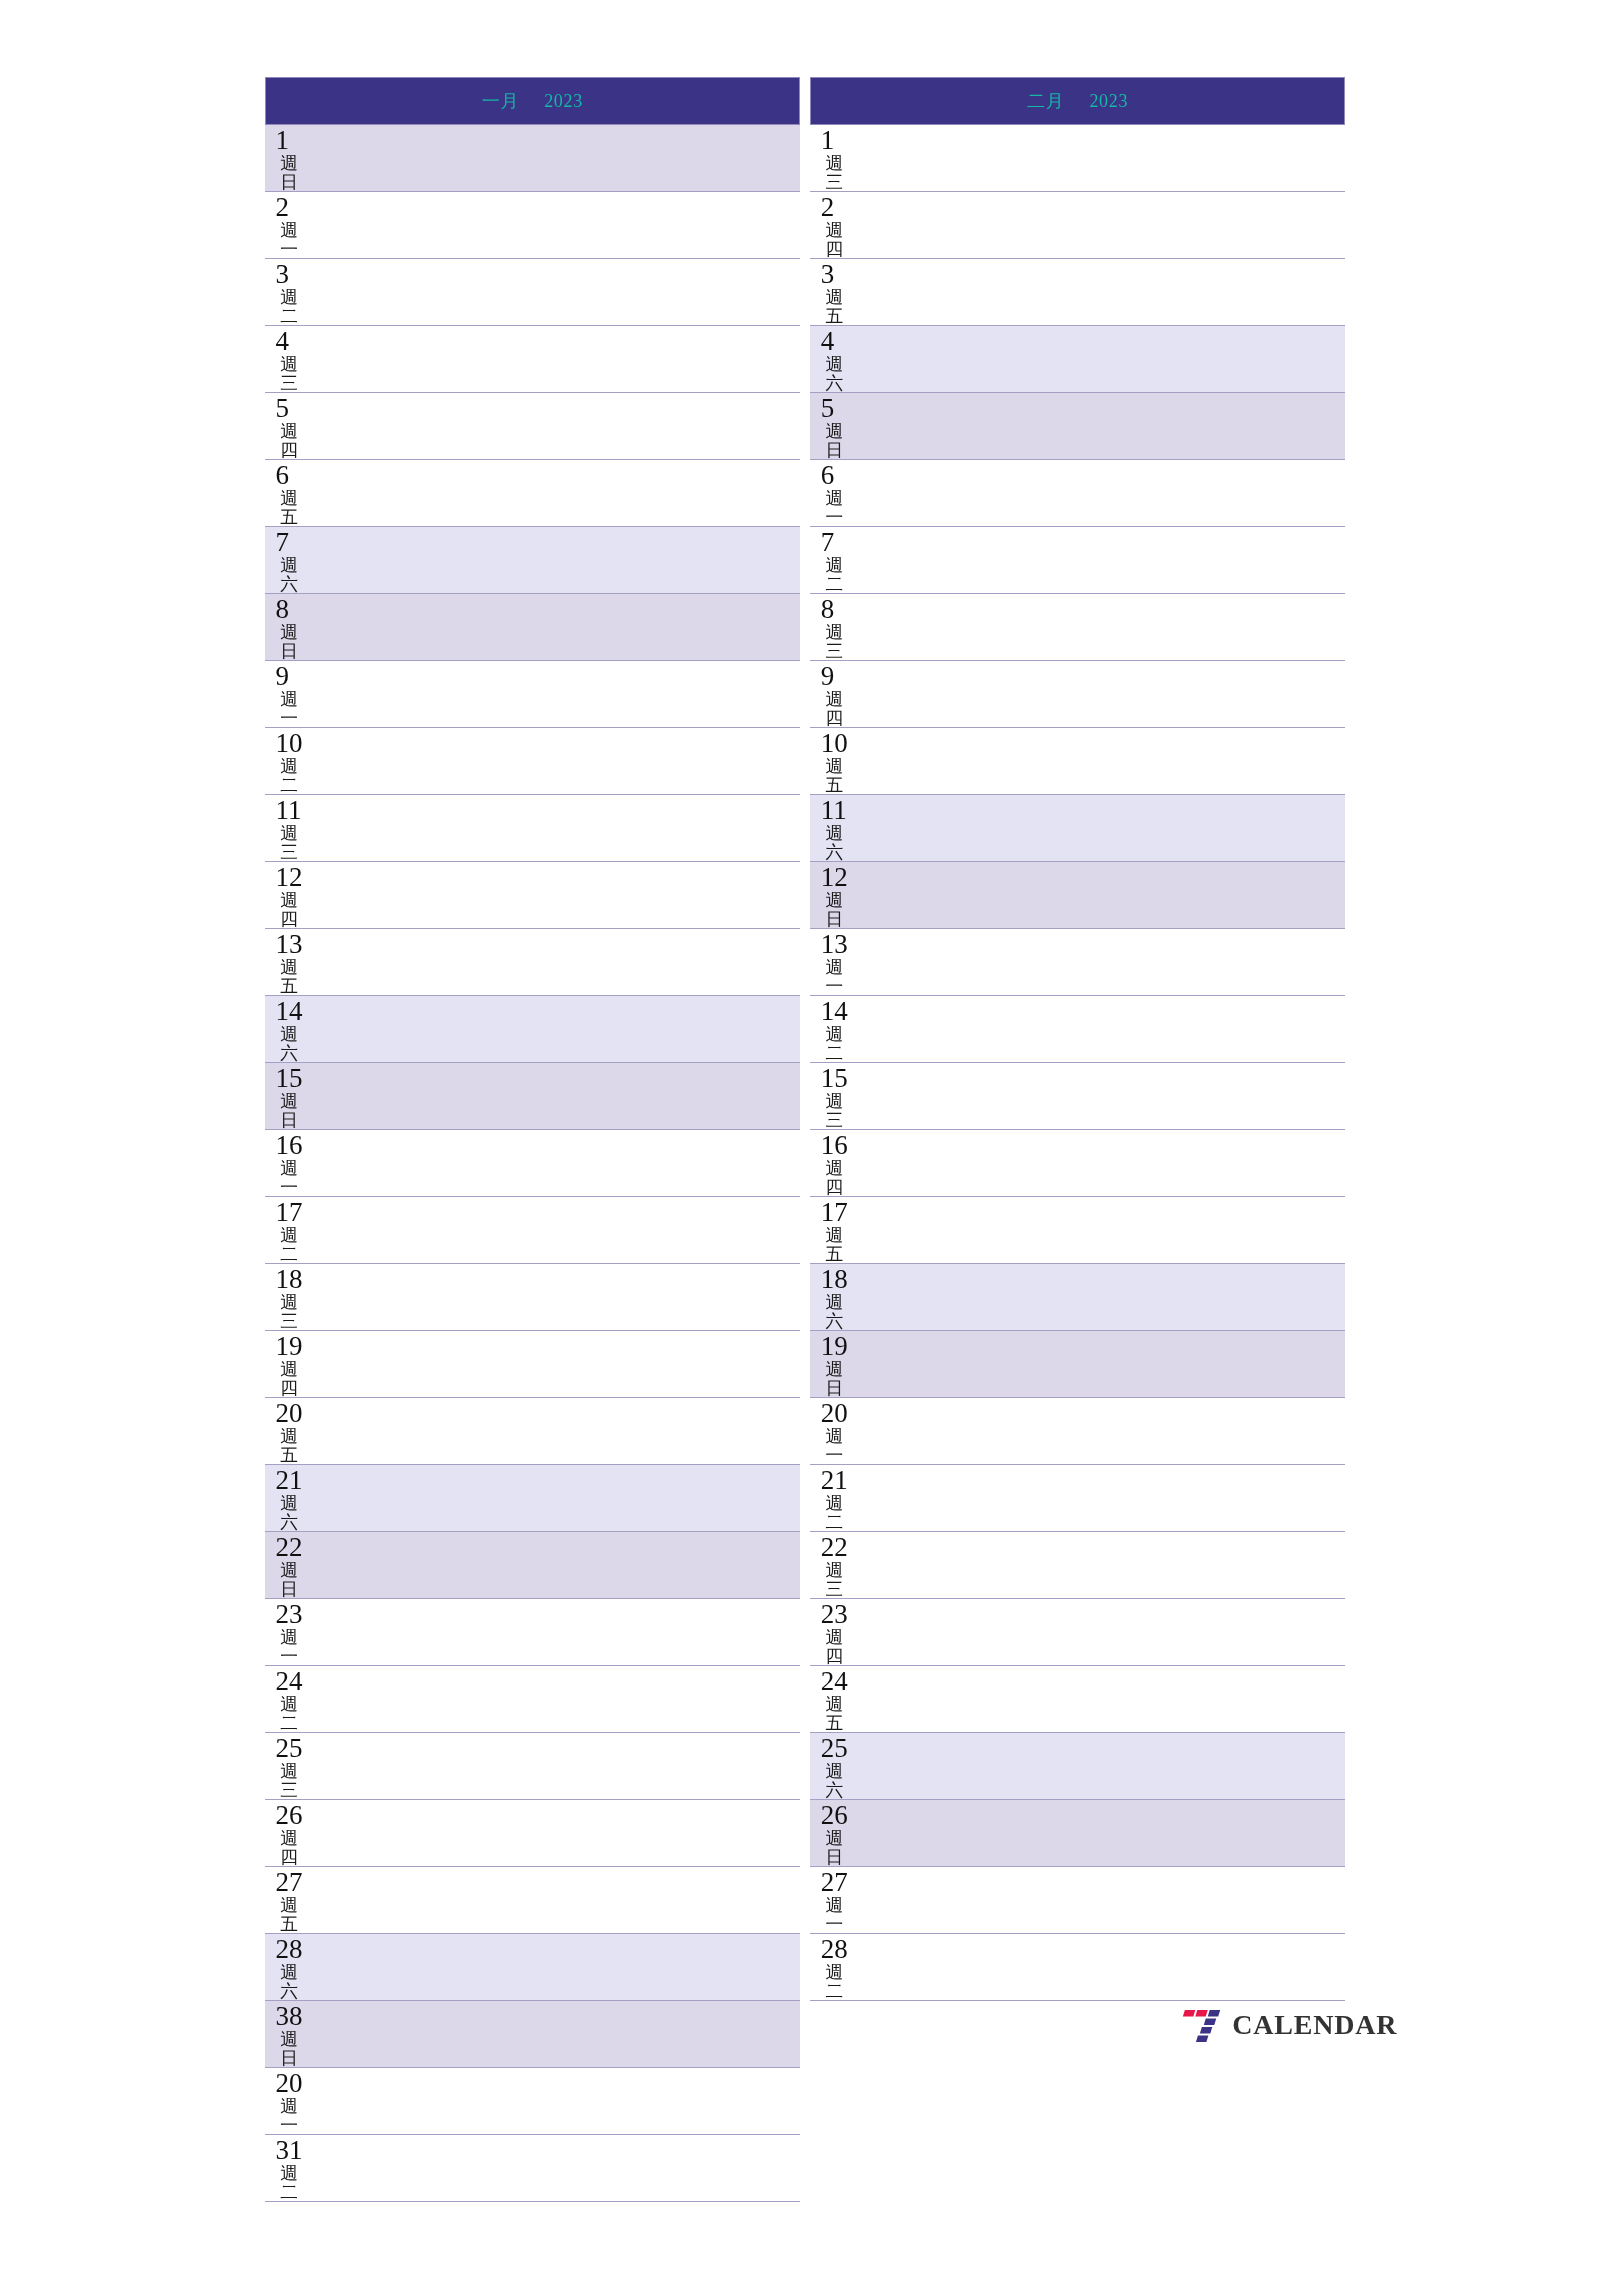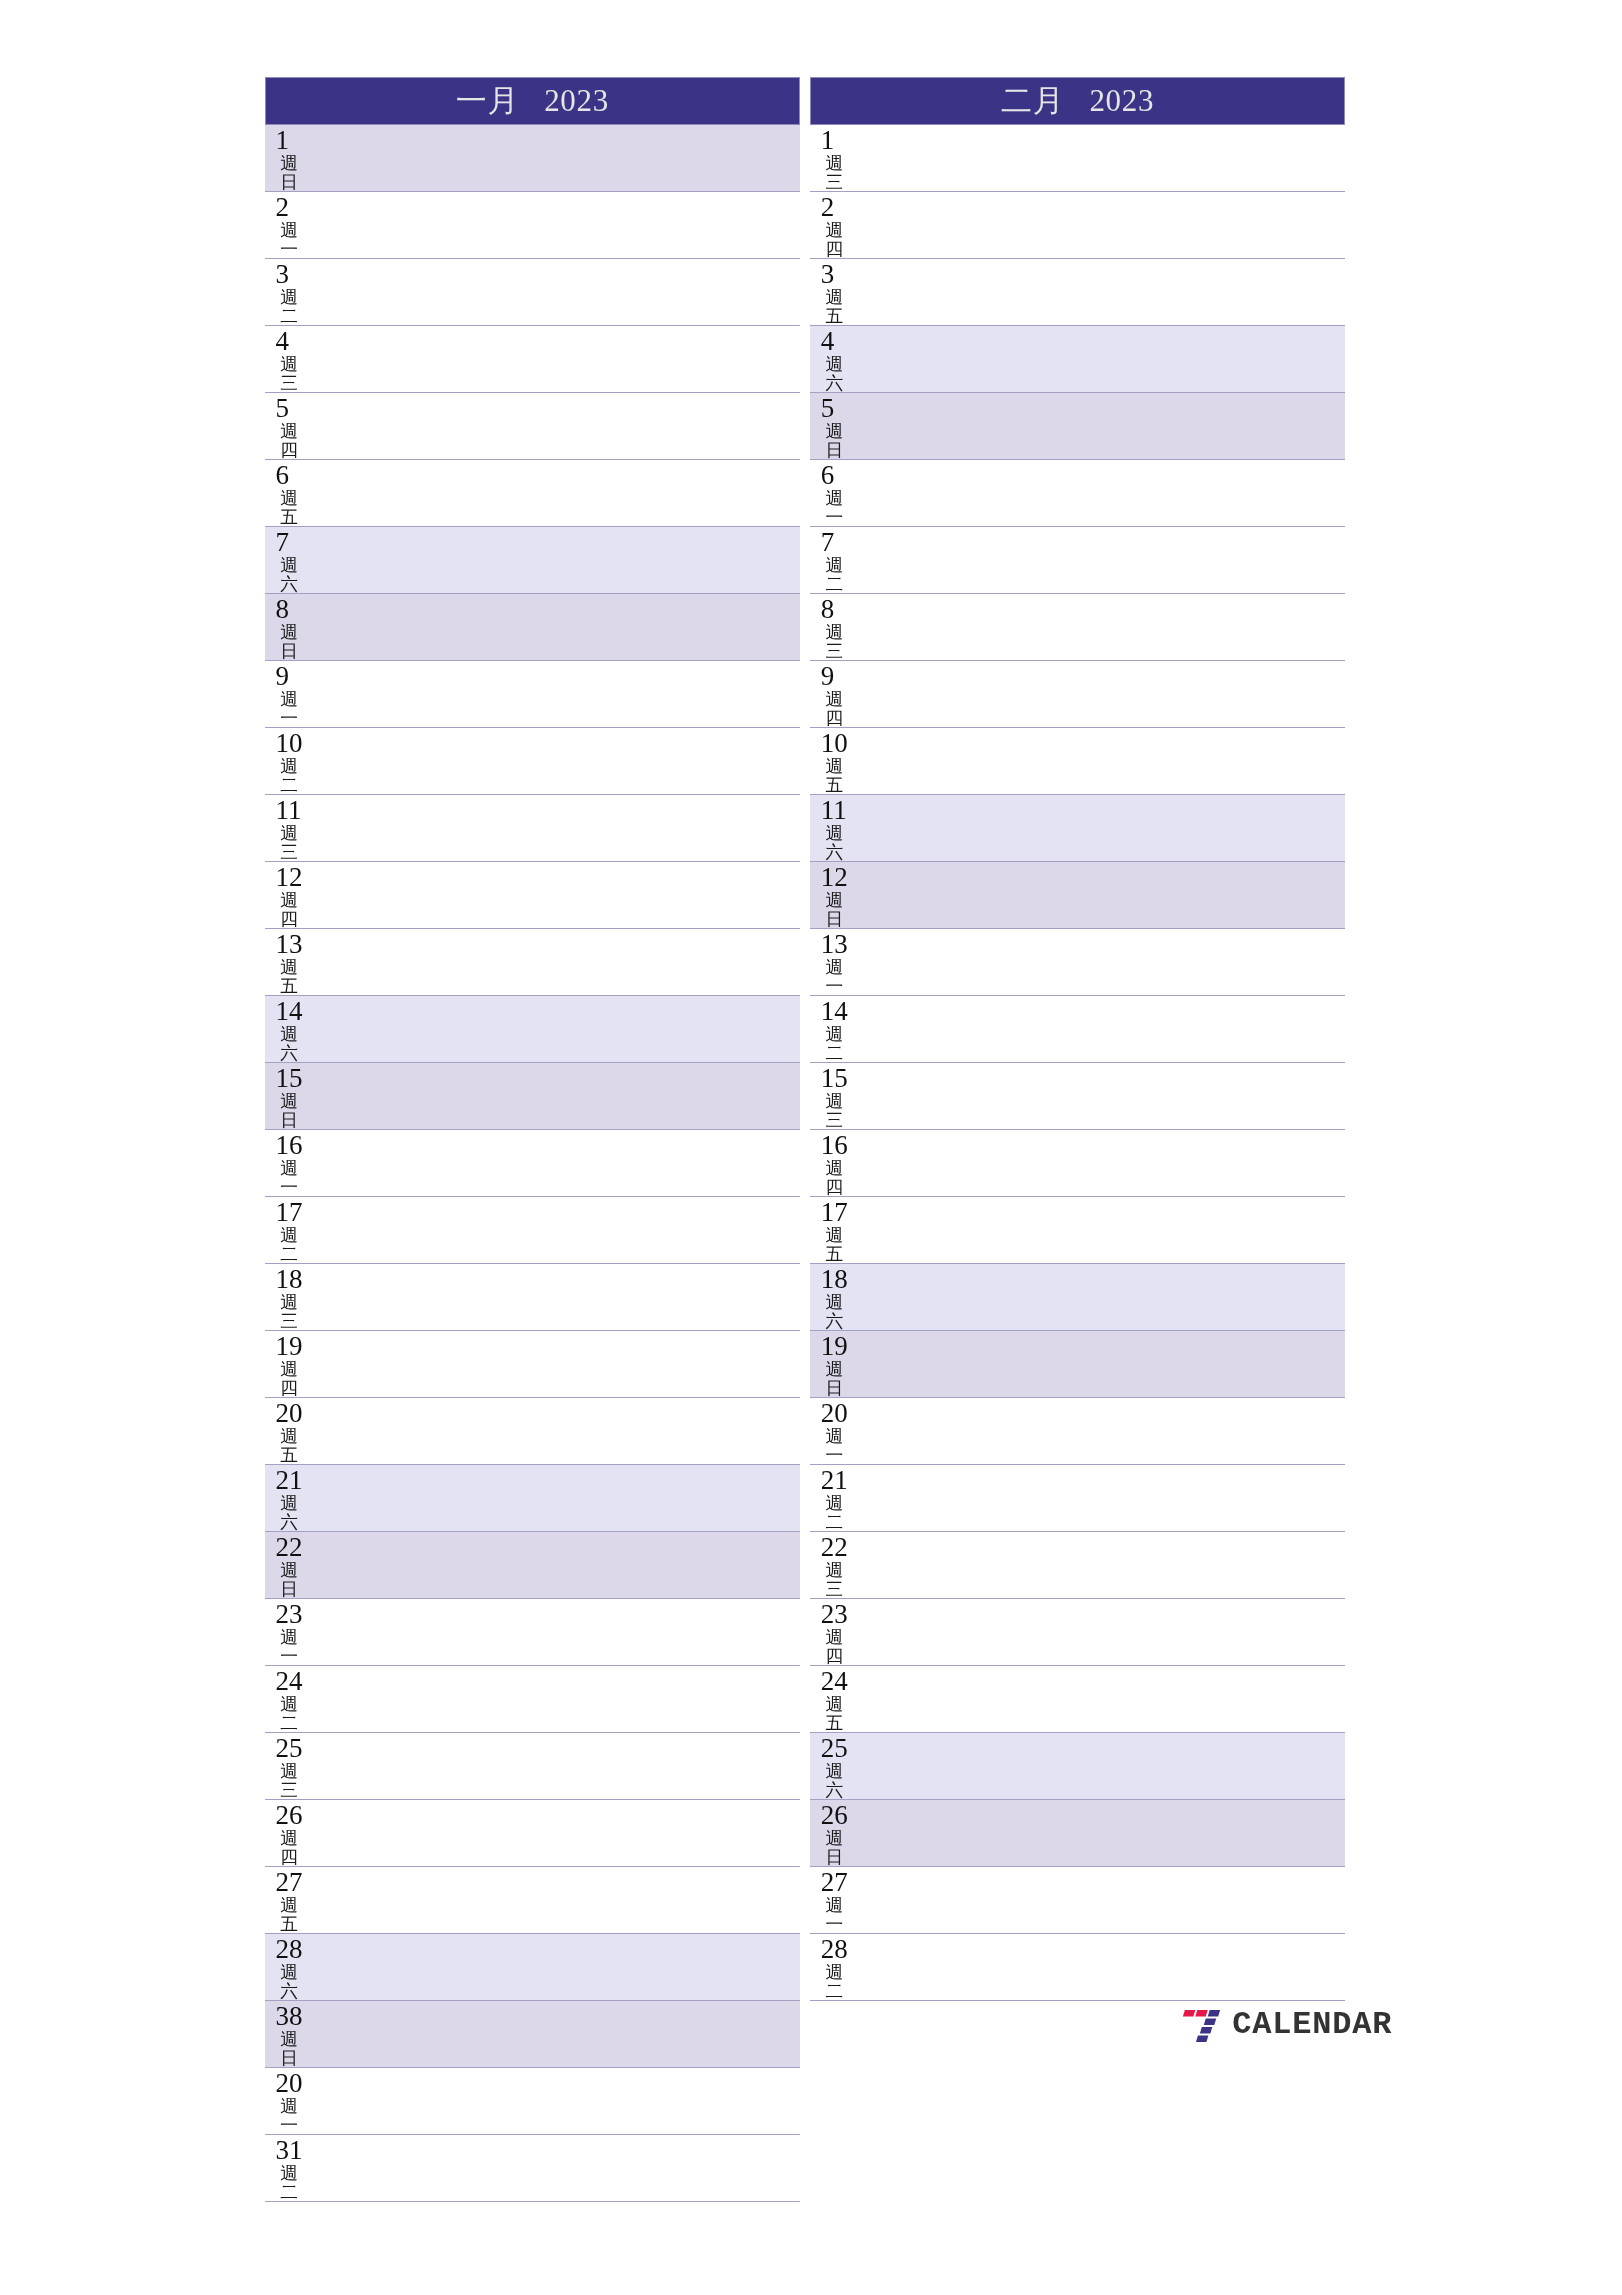--- a/index.html
+++ b/index.html
@@ -28,25 +28,25 @@
   .month-col {
     width: 542px;
     display: flex;
     flex-direction: column;
     position: relative;
   }
 
   .month-header {
     height: 48px;
     background: #3b3386;
-    color: #e5e5e5;
+    color: #14b8a6;
     display: flex;
     align-items: center;
     justify-content: center;
-    font-size: 31px;
+    font-size: 18px;
     letter-spacing: 0.7px;
     border: 0.7px solid #8f8ab8;
     box-sizing: border-box;
     flex: 0 0 auto;
   }
   .month-header .mh-year {
     margin-left: 25px;
     font-family: "Liberation Serif", "DejaVu Serif", serif;
   }
 
@@ -98,23 +98,23 @@
     align-items: center;
     gap: 9.2px;
   }
   .logo-mark {
     width: 41px;
     height: 34px;
     position: relative;
     flex: 0 0 auto;
   }
   .logo-text {
-    font-family: Liberation Mono, monospace;
+    font-family: Liberation Serif, serif;
     font-weight: bold;
-    font-size: 32px;
+    font-size: 28px;
     letter-spacing: 0.8px;
     color: #333333;
     line-height: 24px;
   }
 </style>
 </head>
 <body>
 
 <div class="page">
 

